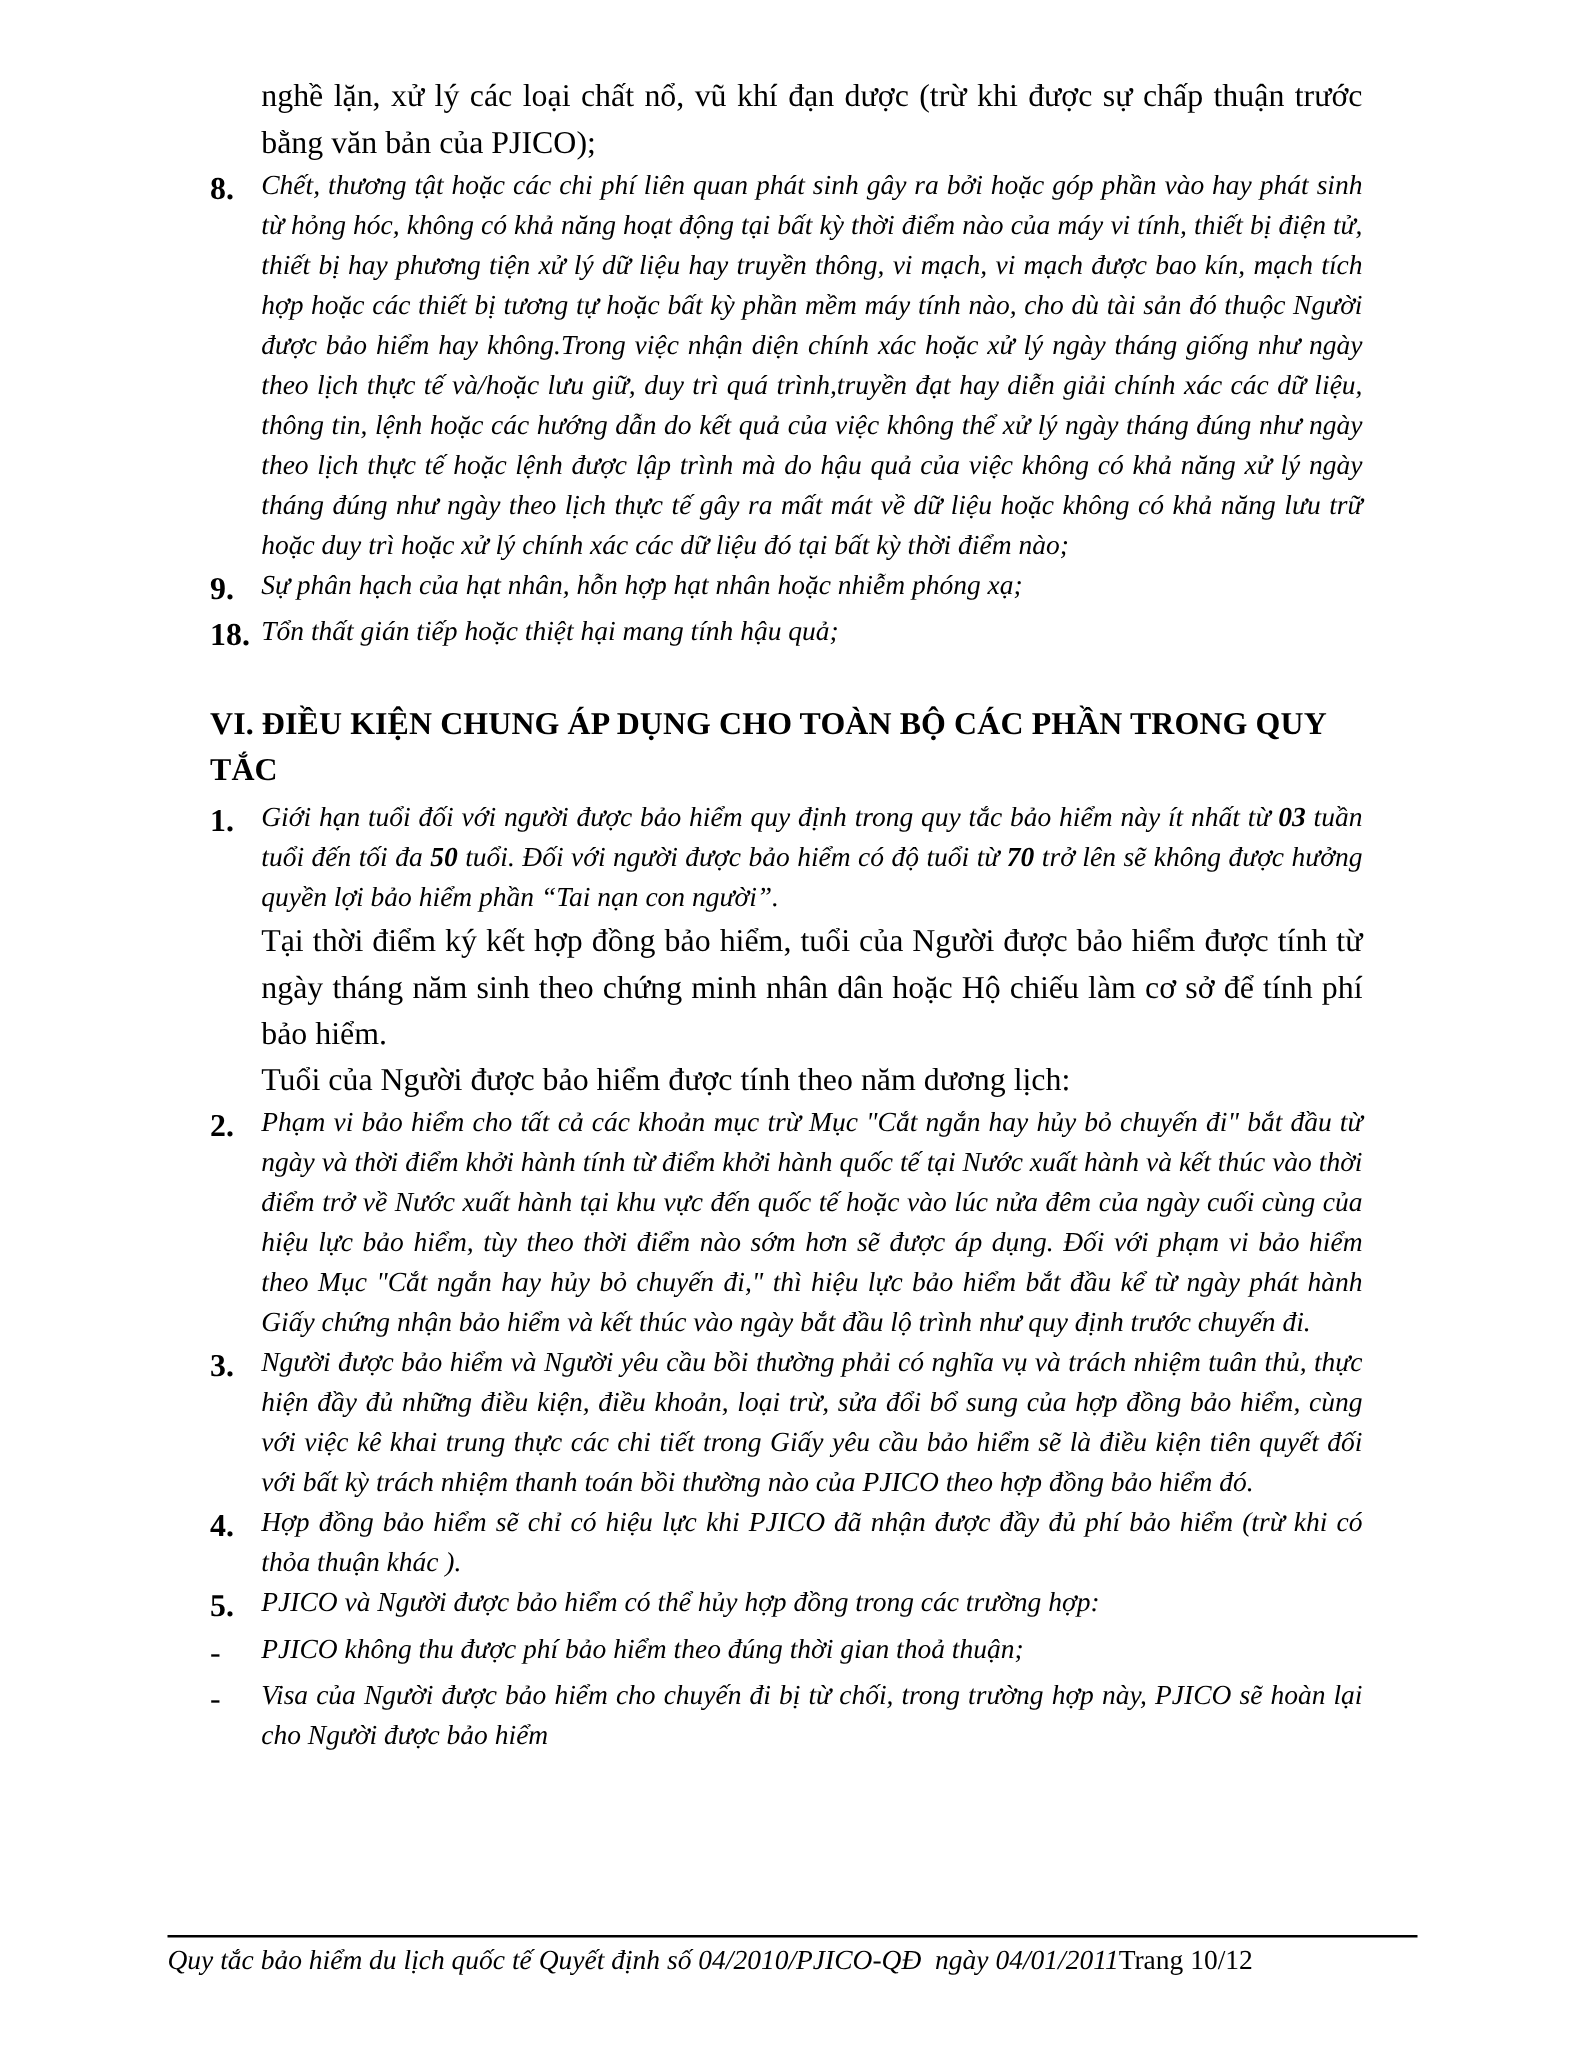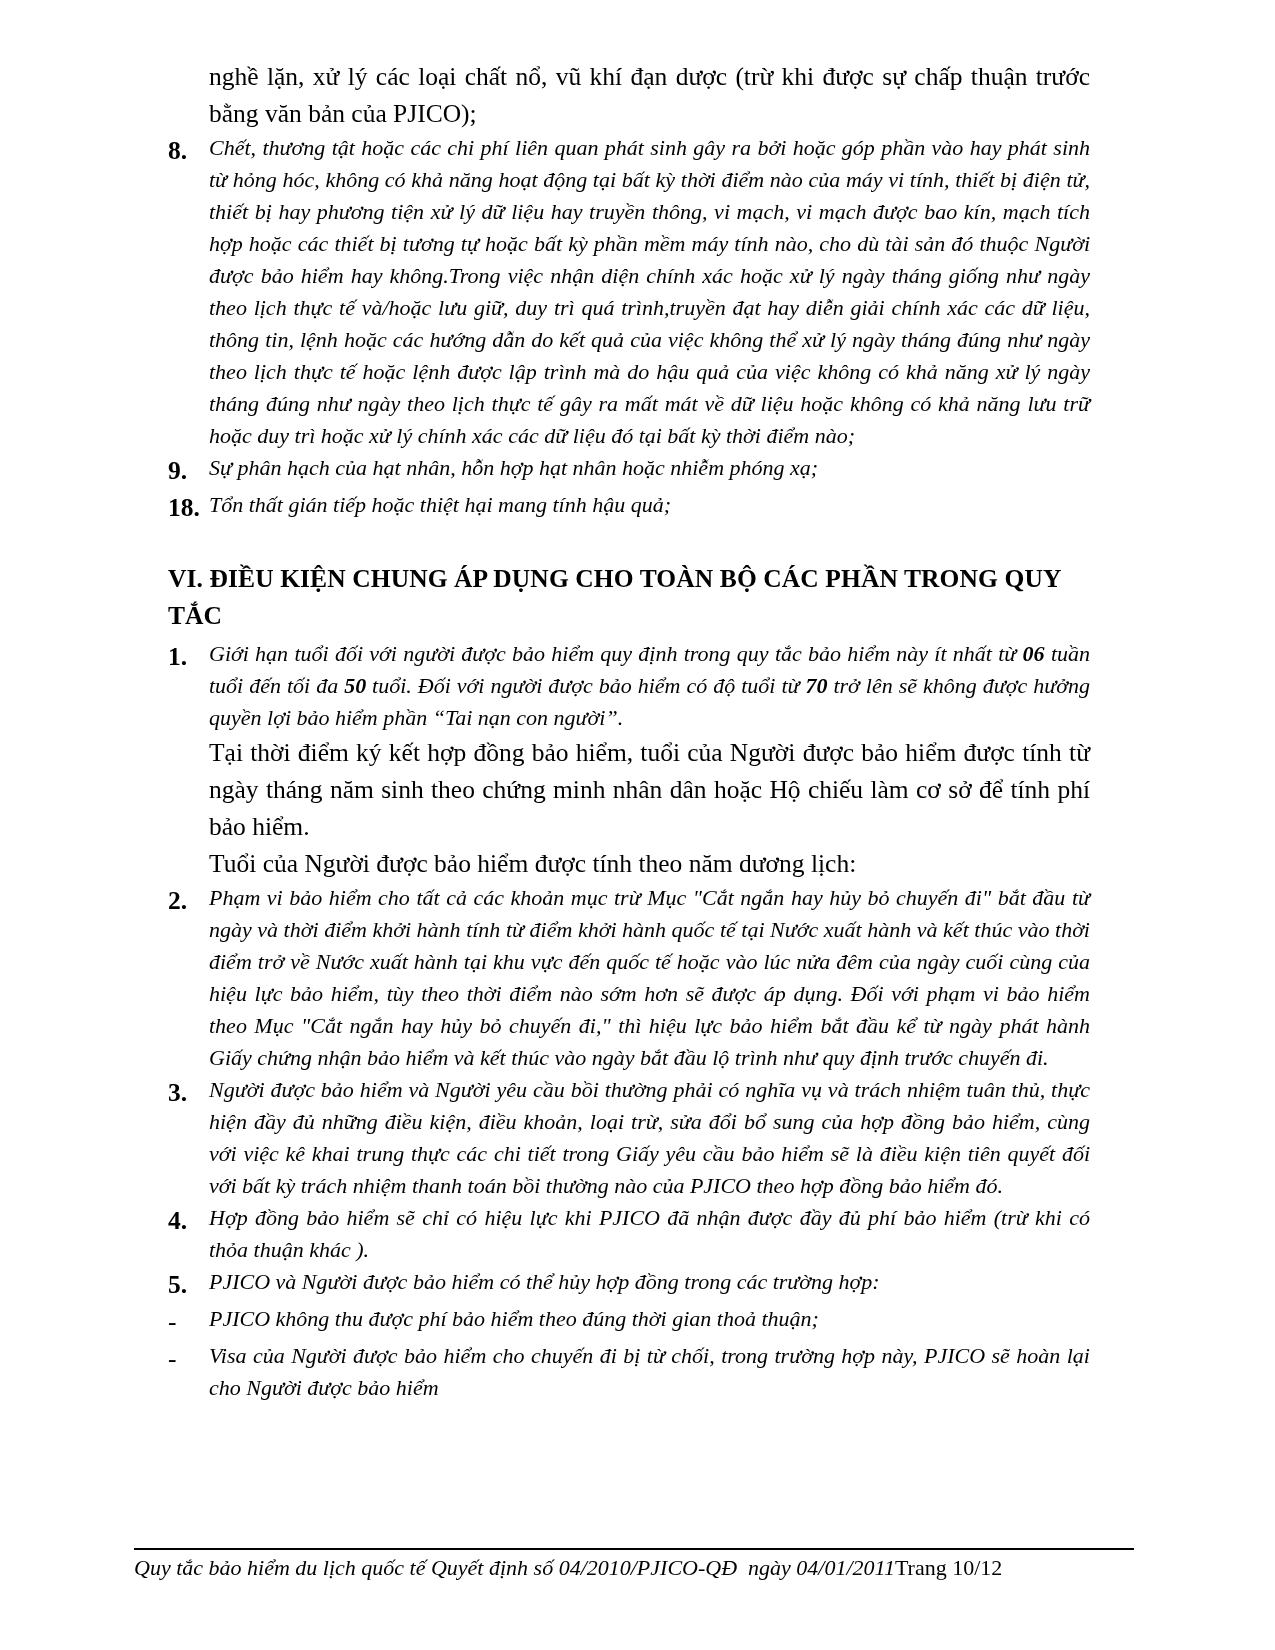--- a/index.html
+++ b/index.html
@@ -139,21 +139,21 @@
     </div>
 
     <div class="gap-before-heading"></div>
 
     <p class="section-heading">VI. ĐIỀU KIỆN CHUNG ÁP DỤNG CHO TOÀN BỘ CÁC PHẦN TRONG QUY TẮC</p>
 
     <div class="gap-small"></div>
 
     <div class="listitem">
       <span class="marker">1.</span>
-      <span class="body"><span>Giới hạn tuổi đối với người được bảo hiểm quy định trong quy tắc bảo hiểm này ít nhất từ </span><b>06</b><span> tuần tuổi đến tối đa </span><b>50</b><span> tuổi. Đối với người được bảo hiểm có độ tuổi từ </span><b>70</b><span> trở lên sẽ không được hưởng quyền lợi bảo hiểm phần “Tai nạn con người”.</span></span>
+      <span class="body"><span>Giới hạn tuổi đối với người được bảo hiểm quy định trong quy tắc bảo hiểm này ít nhất từ </span><b>03</b><span> tuần tuổi đến tối đa </span><b>50</b><span> tuổi. Đối với người được bảo hiểm có độ tuổi từ </span><b>70</b><span> trở lên sẽ không được hưởng quyền lợi bảo hiểm phần “Tai nạn con người”.</span></span>
     </div>
 
     <p class="para cont">Tại thời điểm ký kết hợp đồng bảo hiểm, tuổi của Người được bảo hiểm được tính từ ngày tháng năm sinh theo chứng minh nhân dân hoặc Hộ chiếu làm cơ sở để tính phí bảo hiểm.</p>
     <p class="para cont">Tuổi của Người được bảo hiểm được tính theo năm dương lịch:</p>
 
     <div class="listitem">
       <span class="marker">2.</span>
       <span class="body">Phạm vi bảo hiểm cho tất cả các khoản mục trừ Mục "Cắt ngắn hay hủy bỏ chuyến đi" bắt đầu từ ngày và thời điểm khởi hành tính từ điểm khởi hành quốc tế tại Nước xuất hành và kết thúc vào thời điểm trở về Nước xuất hành tại khu vực đến quốc tế hoặc vào lúc nửa đêm của ngày cuối cùng của hiệu lực bảo hiểm, tùy theo thời điểm nào sớm hơn sẽ được áp dụng. Đối với phạm vi bảo hiểm theo Mục "Cắt ngắn hay hủy bỏ chuyến đi," thì  hiệu lực bảo hiểm bắt đầu kể từ ngày phát hành Giấy chứng nhận bảo hiểm và kết thúc vào ngày bắt đầu lộ trình như quy định trước chuyến đi.</span>
     </div>
 

